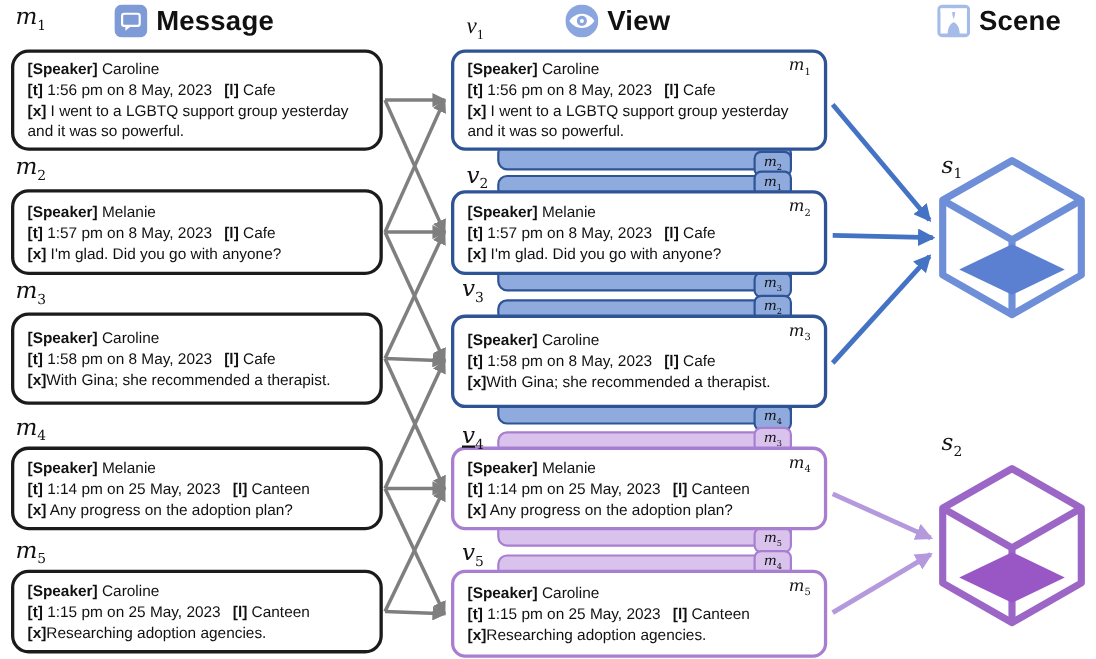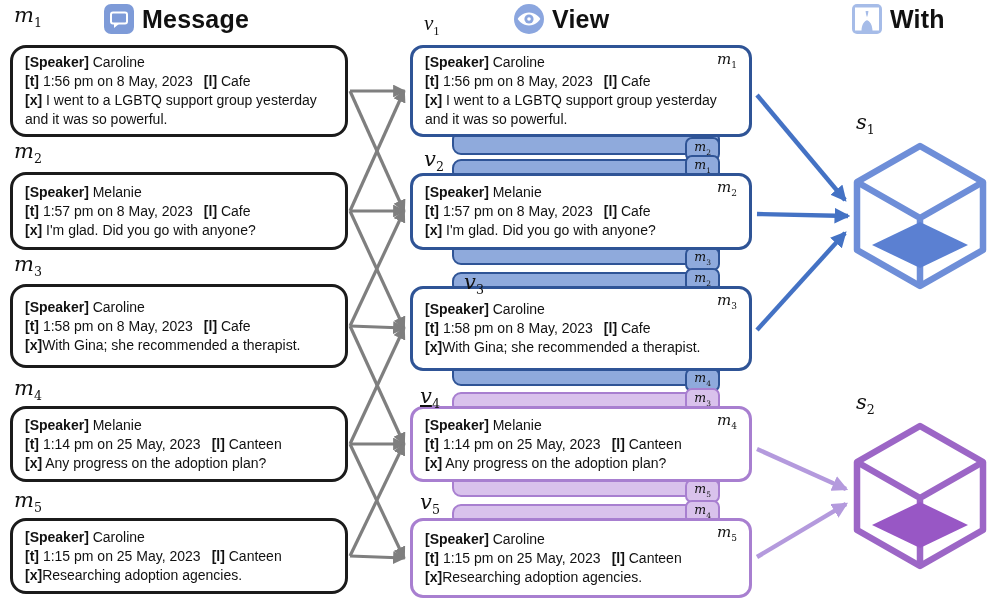--- a/index.html
+++ b/index.html
@@ -108,21 +108,21 @@
     <span class="hdr-title">View</span>
   </div>
 
   <div class="hdr" style="left:852px;top:4px;">
     <svg class="hicon" viewBox="0 0 30 30">
       <rect x="0" y="0" width="30" height="30" rx="5" fill="#a6bce8"></rect>
       <rect x="3" y="3.5" width="24" height="3.5" fill="#fff"></rect>
       <path d="M3,4 L13.5,4 C13.5,10 14.5,13 16.5,15.5 C11.5,17 9.8,21 9.5,26.5 L3,26.5 Z" fill="#fff"></path>
       <path d="M27,4 L16.5,4 C16.5,10 15.5,13 13.5,15.5 C18.5,17 20.2,21 20.5,26.5 L27,26.5 Z" fill="#fff"></path>
     </svg>
-    <span class="hdr-title">With</span>
+    <span class="hdr-title">Scene</span>
   </div>
 
   <span class="mlabel" style="left:14px;top:5px;"><i>m</i><sub>1</sub></span>
   <span class="mlabel" style="left:14px;top:141px;"><i>m</i><sub>2</sub></span>
   <span class="mlabel" style="left:14px;top:254px;"><i>m</i><sub>3</sub></span>
   <span class="mlabel" style="left:14px;top:378px;"><i>m</i><sub>4</sub></span>
   <span class="mlabel" style="left:14px;top:490px;"><i>m</i><sub>5</sub></span>
 
   <div class="card mcard" style="left:10px;top:45px;width:338px;height:92px;">
     <div class="ln"><b>[Speaker]</b> <span>Caroline</span></div>
@@ -145,21 +145,21 @@
     <div class="ln"><b>[x]</b><span> Any progress on the adoption plan?</span></div>
   </div>
   <div class="card mcard" style="left:10px;top:518px;width:338px;height:76px;">
     <div class="ln"><b>[Speaker]</b> <span>Caroline</span></div>
     <div class="ln"><b>[t]</b> <span>1:15 pm on 25 May, 2023</span><span class="gap"></span><b>[l]</b> <span>Canteen</span></div>
     <div class="ln"><b>[x]</b><span>Researching adoption agencies.</span></div>
   </div>
 
   <span class="mlabel" style="left:424px;top:13px;font-family:Liberation Serif, serif;"><i>v</i><sub>1</sub></span>
   <span class="mlabel" style="left:424px;top:149px;"><i>v</i><sub>2</sub></span>
-  <span class="mlabel" style="left:420px;top:272px;margin-left:44px;"><i>v</i><sub>3</sub></span>
+  <span class="mlabel" style="left:420px;top:252px;"><i>v</i><sub>3</sub></span>
   <span class="mlabel" style="left:420px;top:386px;text-decoration:underline;"><i>v</i><sub>4</sub></span>
   <span class="mlabel" style="left:420px;top:492px;"><i>v</i><sub>5</sub></span>
 
   <div class="bar blue bar-bottom" style="top:130px;">
     <span class="tab"><i>m</i><sub>2</sub></span>
   </div>
   <div class="bar blue bar-top" style="top:159px;">
     <span class="tab"><i>m</i><sub>1</sub></span>
   </div>
   <div class="bar blue bar-bottom" style="top:240px;">
@@ -205,21 +205,21 @@
     <div class="ln"><b>[t]</b> <span>1:14 pm on 25 May, 2023</span><span class="gap"></span><b>[l]</b> <span>Canteen</span></div>
     <div class="ln"><b>[x]</b><span> Any progress on the adoption plan?</span></div>
   </div>
   <div class="card vcard purple" style="left:410px;top:518px;width:342px;height:80px;">
     <span class="corner"><i>m</i><sub>5</sub></span>
     <div class="ln"><b>[Speaker]</b> <span>Caroline</span></div>
     <div class="ln"><b>[t]</b> <span>1:15 pm on 25 May, 2023</span><span class="gap"></span><b>[l]</b> <span>Canteen</span></div>
     <div class="ln"><b>[x]</b><span>Researching adoption agencies.</span></div>
   </div>
 
-  <span class="mlabel" style="left:856px;top:112px;"><i>s</i><sub>1</sub></span>
+  <span class="mlabel" style="left:856px;top:140px;"><i>s</i><sub>1</sub></span>
   <svg class="cube s1" style="left:853px;top:142px;" width="134" height="148" viewBox="0 0 134 148">
     <path class="frame" d="M67,4 L130,40 L130,108 L67,144 L4,108 L4,40 Z"></path>
     <path class="frame" d="M4,40 L67,76 L130,40 M67,76 L67,144"></path>
     <path class="floor" d="M67,80 L115,103 L67,126 L19,103 Z"></path>
   </svg>
 
   <span class="mlabel" style="left:856px;top:392px;"><i>s</i><sub>2</sub></span>
   <svg class="cube s2" style="left:853px;top:422px;" width="134" height="148" viewBox="0 0 134 148">
     <path class="frame" d="M67,4 L130,40 L130,108 L67,144 L4,108 L4,40 Z"></path>
     <path class="frame" d="M4,40 L67,76 L130,40 M67,76 L67,144"></path>

